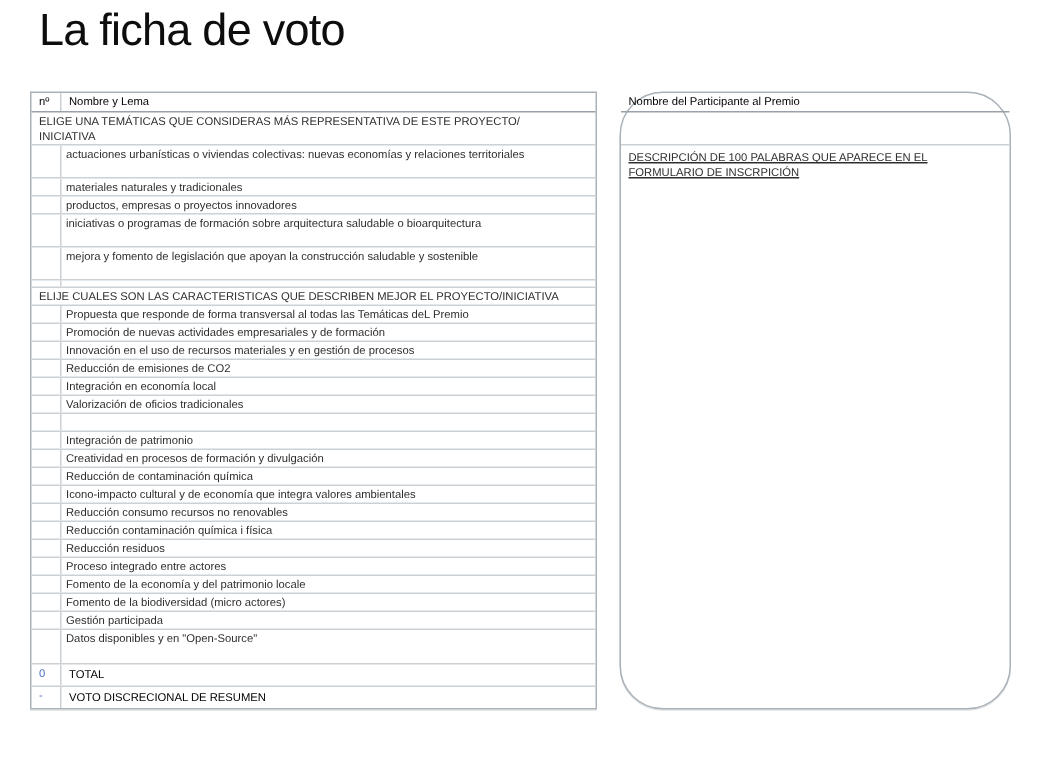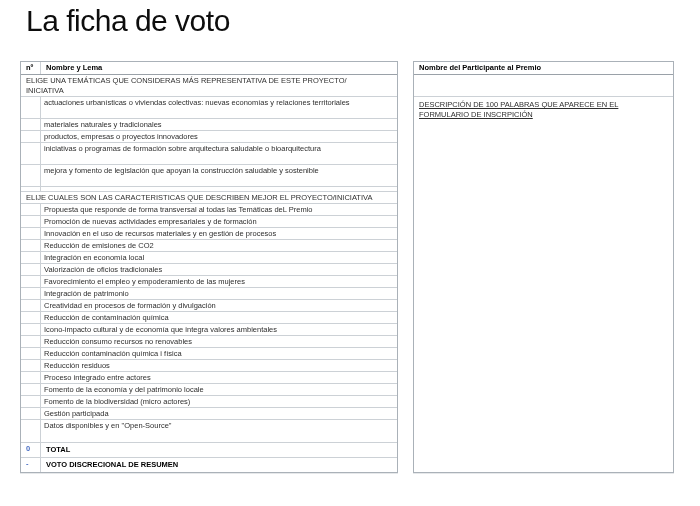--- a/index.html
+++ b/index.html
@@ -15,21 +15,21 @@
     font-family:"Liberation Sans","DejaVu Sans",sans-serif;
   }
   
   .panel{
     position:absolute;top:61px;box-sizing:border-box;background:#fff;
     border:1px solid #aab1b8;
     box-shadow:0 1px 0 #e6e8ea;
     display:flex;flex-direction:column;
   }
   .panel-left{left:20px;width:378px;height:412px;}
-  .panel-right{left:413px;width:261px;height:412px;}
+  .panel-right{left:413px;width:261px;height:412px;border-radius:29px;}
   .trow{
     display:flex;flex:none;box-sizing:border-box;
     border-bottom:1px solid #ccd1d6;
     overflow:hidden;
   }
   .trow:last-child{border-bottom:none;}
   .hdr-row{border-bottom:1px solid #9aa1a8;}
   .no-cell{
     width:20px;flex:none;box-sizing:border-box;
     border-right:1px solid #ccd1d6;
@@ -41,21 +41,21 @@
     padding:1px 2px 0 3px;
     font-size:7.5px;line-height:10px;color:#2e2e2e;
     white-space:nowrap;
   }
   .section-cell{
     flex:1;box-sizing:border-box;overflow:hidden;
     padding:1px 2px 0 5px;
     font-size:7.5px;line-height:10px;color:#2e2e2e;
     white-space:pre-line;
   }
-  .bold{font-weight:bold;color:#000;}
+  .bold{font-weight:normal;color:#000;}
   
   .h-hdr{height:13px;}
   .h-sec2{height:22px;}
   .h-sec1{height:12px;}
   .h-row{height:12px;}
   .h-tall{height:22px;}
   .h-gap1{height:5px;}
   .h-gapflex{flex:1;}
   .h-total{height:15px;}
   .h-voto{height:14px;}
@@ -118,21 +118,20 @@
         <div class="no-cell"></div>
         <div class="label-cell">Reducción de emisiones de CO2</div>
       </div><div class="trow h-row">
         <div class="no-cell"></div>
         <div class="label-cell">Integración en economía local</div>
       </div><div class="trow h-row">
         <div class="no-cell"></div>
         <div class="label-cell">Valorización de oficios tradicionales</div>
       </div><div class="trow h-row">
         <div class="no-cell"></div>
-        <div class="label-cell">Favorecimiento el empleo y empoderamiento de las mujeres</div>
       </div><div class="trow h-row">
         <div class="no-cell"></div>
         <div class="label-cell">Integración de patrimonio</div>
       </div><div class="trow h-row">
         <div class="no-cell"></div>
         <div class="label-cell">Creatividad en procesos de formación y divulgación</div>
       </div><div class="trow h-row">
         <div class="no-cell"></div>
         <div class="label-cell">Reducción de contaminación química</div>
       </div><div class="trow h-row">

